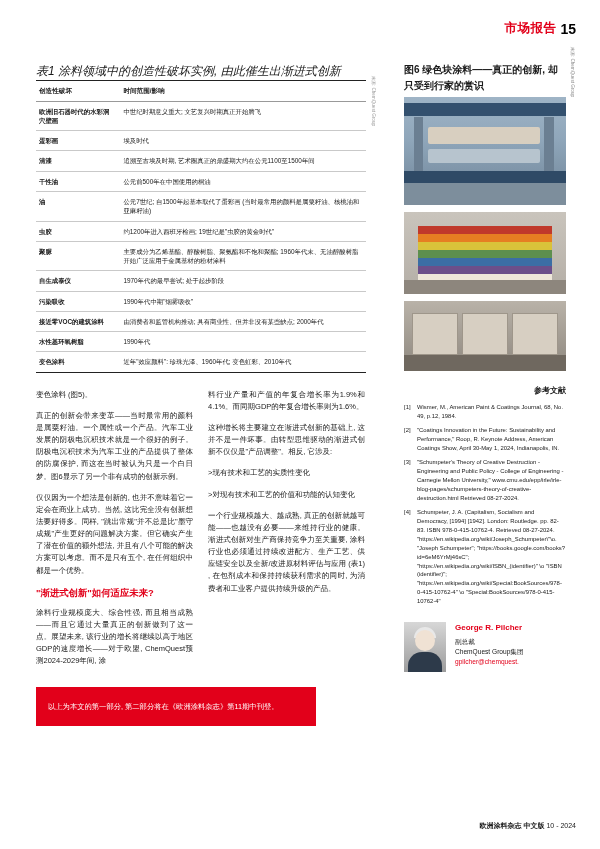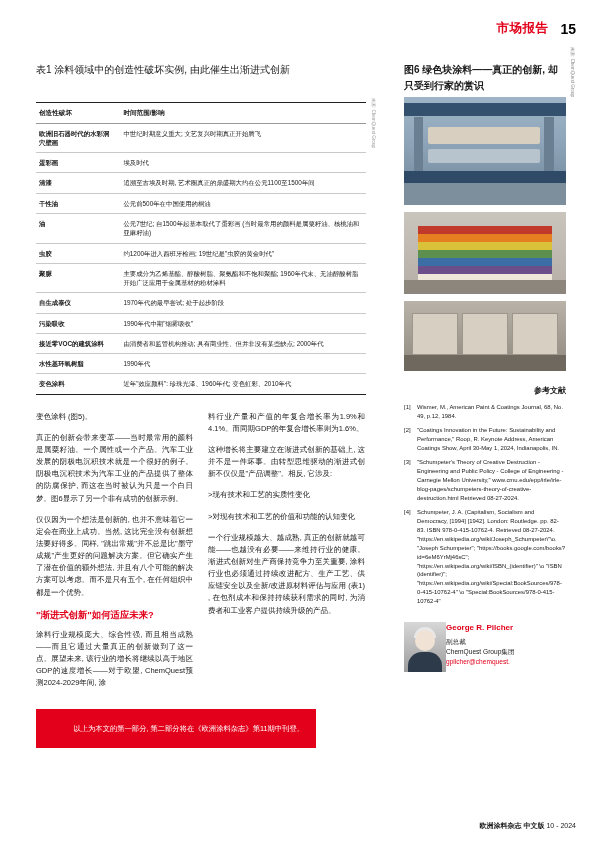--- a/index.html
+++ b/index.html
@@ -21,21 +21,21 @@
     background: #ffffff;
   }
 
   
   .header {
     position: absolute;
     top: 20px;
     right: 24px;
     display: flex;
     align-items: center;
-    gap: 12px;
+    gap: 4px;
   }
   .header .mag-label {
     color: #e2001a;
     font-size: 12.5px;
     font-weight: bold;
     letter-spacing: 0.5px;
   }
   .header .page-num {
     font-size: 14px;
     font-weight: bold;
@@ -51,24 +51,25 @@
   }
   .right-col {
     position: absolute;
     left: 404px;
     top: 62px;
     width: 162px;
   }
 
   
   .table-caption {
-    font-size: 10px;
+    font-size: 12px;
     line-height: 1.5;
     color: #1a1a1a;
-    margin-bottom: 25px;
+    margin-bottom: 0;
+    font-style: italic;
   }
   table.disrupt {
     border-collapse: collapse;
     width: 330px;
     font-size: 6.4px;
     line-height: 1.45;
   }
   table.disrupt th {
     text-align: left;
     font-weight: bold;
@@ -113,21 +114,20 @@
   
   .callout {
     margin-top: 10px;
     background: #e2001a;
     color: #ffffff;
     font-size: 7.3px;
     line-height: 1.6;
     padding: 14px 12px;
     width: 280px;
     box-sizing: border-box;
-    text-align: right;
   }
 
   
   .fig-caption {
     font-size: 10px;
     font-weight: bold;
     line-height: 1.55;
     color: #1a1a1a;
     margin-bottom: 4px;
   }
@@ -205,20 +205,21 @@
     display: flex;
     margin-bottom: 5px;
   }
   .ref-num { width: 13px; flex: 0 0 13px; }
   .ref-txt { flex: 1; text-align: left; word-break: break-word; }
 
   
   .author {
     margin-top: 16px;
     display: flex;
+    gap: 9px;
     align-items: flex-start;
   }
   .avatar {
     width: 42px;
     height: 50px;
     background: linear-gradient(#d7d7d7, #9c9c9c);
     position: relative;
     overflow: hidden;
     flex: 0 0 42px;
   }

